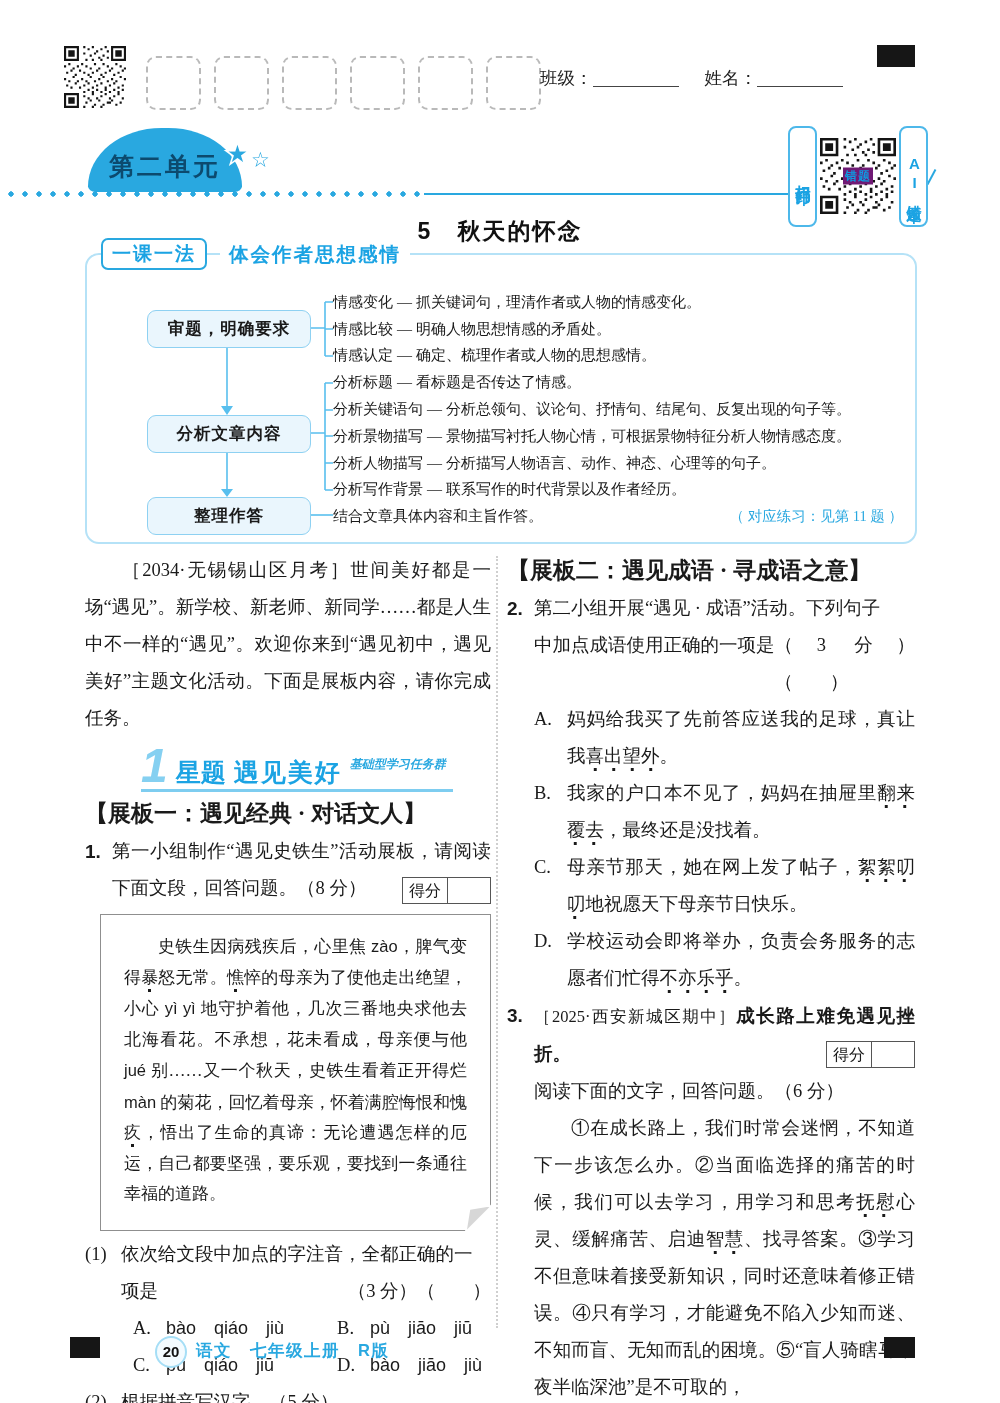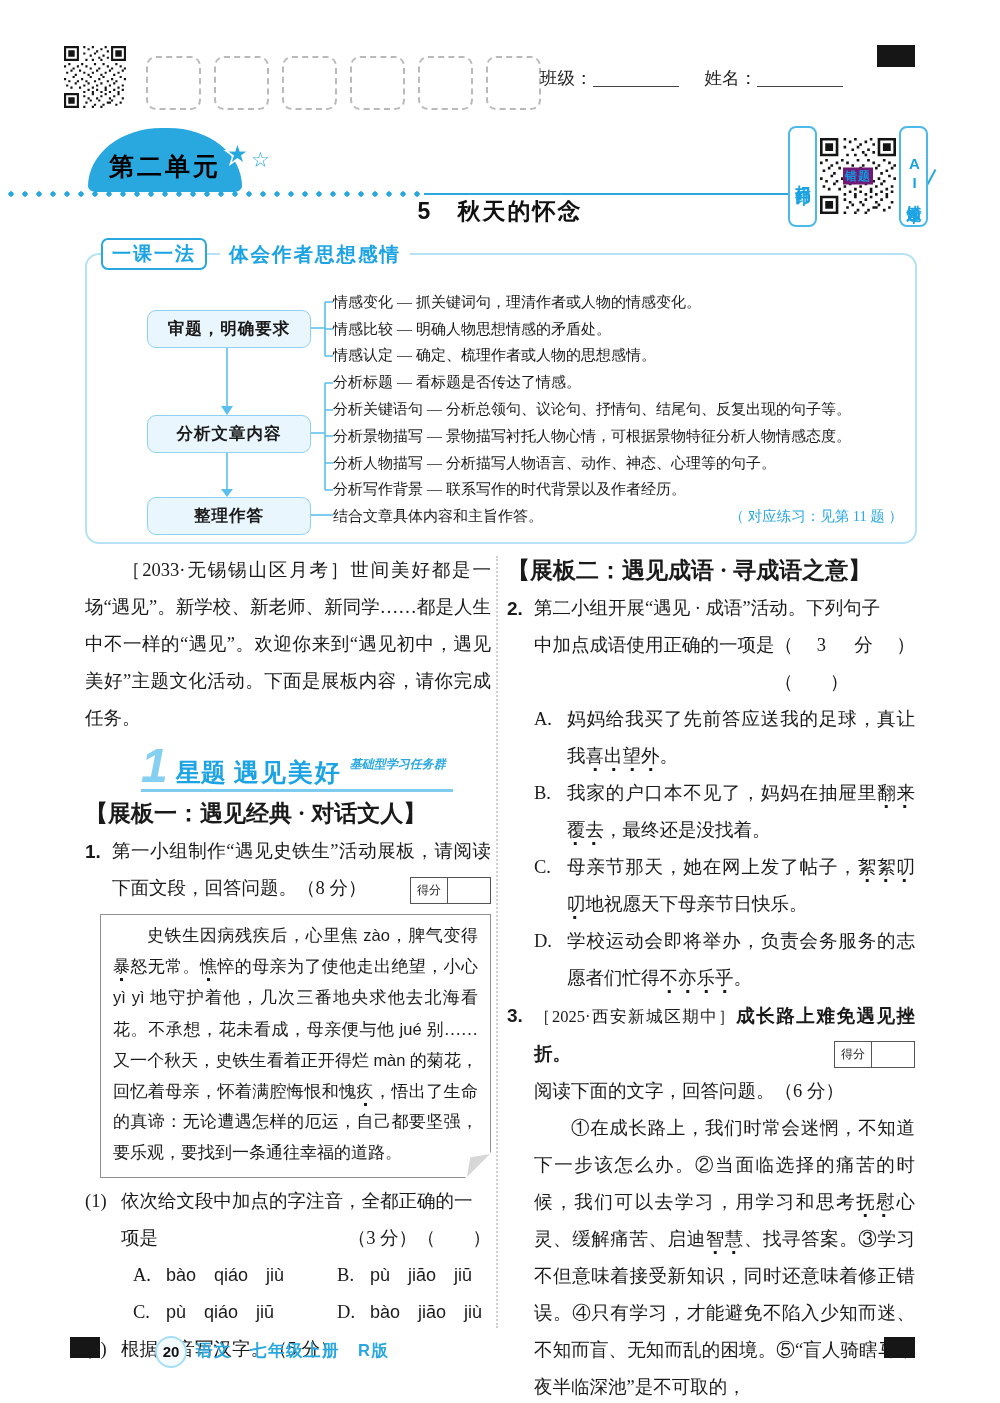--- a/index.html
+++ b/index.html
@@ -11,21 +11,21 @@
   .qr-top{position:absolute;left:64px;top:46px;width:62px;height:62px;}
   .slot-row{position:absolute;left:146px;top:56px;display:flex;gap:13px;}
   .slot{width:51px;height:50px;border:2px dashed #b9b9b9;border-radius:10px;}
   .classname{position:absolute;left:540px;top:66px;font-size:17.5px;color:#222;}
   .blankline{display:inline-block;width:86px;border-bottom:1.5px solid #444;height:18px;vertical-align:-3px;}
   .cn-gap{display:inline-block;width:26px;}
 
   
   .dome{position:absolute;left:88px;top:128px;width:154px;height:64px;background:#29a8e0;
         border-radius:78px 78px 8px 8px / 62px 62px 6px 6px;display:flex;align-items:flex-end;justify-content:center;}
-  .dome span{color:#000000;font-weight:bold;font-size:25px;letter-spacing:3px;padding-bottom:9px;
+  .dome span{color:#0c4a6e;font-weight:bold;font-size:25px;letter-spacing:3px;padding-bottom:9px;
         font-family:"Liberation Sans",sans-serif;}
   .star1{position:absolute;left:224px;top:136px;font-size:30px;color:#29a8e0;-webkit-text-stroke:1.5px #fff;
         font-family:"DejaVu Sans",sans-serif;z-index:2;}
   .star2{position:absolute;left:251px;top:148px;font-size:21px;color:#29a8e0;font-family:"DejaVu Sans",sans-serif;z-index:2;}
   .dotline{position:absolute;left:4px;top:191px;width:420px;height:6px;
         background-image:radial-gradient(circle 2.6px at 50% 50%,#29a8e0 2.5px,rgba(0,0,0,0) 2.7px);
         background-size:14px 6px;background-repeat:repeat-x;}
   .solidline{position:absolute;left:424px;top:193px;width:364px;border-top:2.5px solid #29a8e0;}
 
   
@@ -34,21 +34,21 @@
         font-weight:bold;font-size:15px;writing-mode:vertical-rl;text-orientation:upright;
         display:flex;align-items:center;justify-content:center;letter-spacing:2px;
         font-family:"Liberation Sans",sans-serif;}
   .scan-qr{position:relative;width:76px;height:100px;}
   .scan-qr svg{position:absolute;left:0;top:12px;}
   .qr-tag{position:absolute;left:50%;top:50%;transform:translate(-50%,-50%);background:#701a75;color:#0f9ae0;
         font:bold 12px "Liberation Sans",sans-serif;padding:0 2px;letter-spacing:1px;z-index:2;}
   .badge-slash{position:absolute;left:923px;top:176px;width:17px;border-top:2.5px solid #29a8e0;transform:rotate(-62deg);}
 
   
-  .lesson-title{position:absolute;left:0;right:0;top:196px;text-align:center;font-weight:bold;font-size:23px;
+  .lesson-title{position:absolute;left:0;right:0;top:216px;text-align:center;font-weight:bold;font-size:23px;
         letter-spacing:2px;font-family:"Liberation Sans",sans-serif;color:#111;}
 
   
   .method-box{position:absolute;left:85px;top:253px;width:828px;height:287px;border:2.5px solid #b5e2f7;border-radius:14px;}
   .mb-label{position:absolute;top:-17px;left:14px;background:#fff;border:2px solid #29a8e0;border-radius:7px;
         color:#1ba3e3;font-weight:bold;font-size:19px;padding:1px 9px;letter-spacing:2px;z-index:2;}
   .mb-title{position:absolute;top:-14px;left:133px;background:#fff;color:#1ba3e3;font-weight:bold;font-size:19.5px;
         padding:0 9px;letter-spacing:2px;z-index:2;}
   .mb-node{position:absolute;left:60px;width:162px;height:36px;background:#eaf6fd;border:1.5px solid #8ed1f2;
         border-radius:9px;display:flex;align-items:center;justify-content:center;font-weight:bold;font-size:16.5px;
@@ -73,26 +73,26 @@
         line-height:40px;color:#85d0f1;}
   .sh-star{font-family:"Liberation Sans",sans-serif;font-weight:bold;font-size:25px;line-height:28px;color:#1ba3e3;}
   .sh-name{font-family:"Liberation Sans",sans-serif;font-weight:600;font-size:25px;line-height:28px;color:#1ba3e3;letter-spacing:2px;}
   .sh-tag{font-family:"Liberation Sans",sans-serif;font-weight:bold;font-style:italic;font-size:12px;color:#29a8e0;padding-bottom:3px;}
 
   .board{font-weight:bold;font-size:23px;line-height:38px;}
   .q{display:flex;position:relative;}
   .qnum{font-family:"Liberation Sans",sans-serif;font-weight:bold;font-size:19px;width:27px;flex:none;}
   .qbody{flex:1;text-align:justify;}
   .score-box{position:absolute;right:0;top:44px;display:flex;font-family:"Liberation Sans",sans-serif;background:#fff;z-index:1;}
-  .score-label{border:1.5px solid #555;padding:0 6px;font-size:12px;line-height:25px;}
+  .score-label{border:1.5px solid #555;padding:0 6px;font-size:16px;line-height:25px;}
   .score-cell{border:1.5px solid #555;border-left:none;width:42px;}
 
   .passage-box{border:1.5px solid #8f8f8f;margin:7px 0 5px 15px;padding:5px 12px 9px;position:relative;
         font-size:17px;line-height:30.5px;}
-  .passage-box p{margin:0;text-indent:2em;text-align:justify;}
+  .passage-box p{margin:11px;text-indent:2em;text-align:justify;}
   .fold-w{position:absolute;right:-1.5px;bottom:-1.5px;width:27px;height:27px;background:#fff;
         clip-path:polygon(100% 0,100% 100%,0 100%);}
   .fold-g{position:absolute;right:0;bottom:0;width:23px;height:23px;background:#d7d7d7;
         clip-path:polygon(0 100%,100% 0,14% 14%);}
 
   .sub{display:flex;}
   .subnum{width:36px;flex:none;}
   .subbody{flex:1;}
   .subline2{display:flex;}
   .subline2 .tail{flex:none;}
@@ -237,21 +237,21 @@
     <div class="brow">
         <span>结合文章具体内容和主旨作答。</span>
         <span class="pnote">（ 对应练习：见第 11 题 ）</span>
       </div>
   </div>
 </div>
 
 <div class="divider"></div>
 
 <div class="col" id="leftcol">
-  <p class="intro">［2033·无锡锡山区月考］世间美好都是一场“遇见”。新学校、新老师、新同学……都是人生中不一样的“遇见”。欢迎你来到“遇见初中，遇见美好”主题文化活动。下面是展板内容，请你完成任务。</p>
+  <p class="intro">［2034·无锡锡山区月考］世间美好都是一场“遇见”。新学校、新老师、新同学……都是人生中不一样的“遇见”。欢迎你来到“遇见初中，遇见美好”主题文化活动。下面是展板内容，请你完成任务。</p>
 
   <div class="star-heading">
     <span class="sh-num">1</span>
     <span class="sh-star">星题</span>
     <span class="sh-name">遇见美好</span>
     <span class="sh-tag">基础型学习任务群</span>
   </div>
 
   <div class="board">【展板一：遇见经典 · 对话文人】</div>
 

